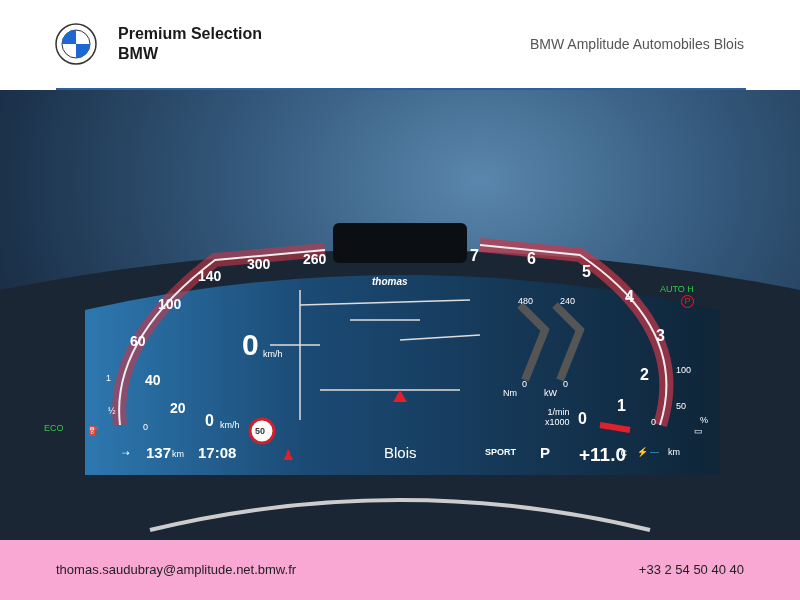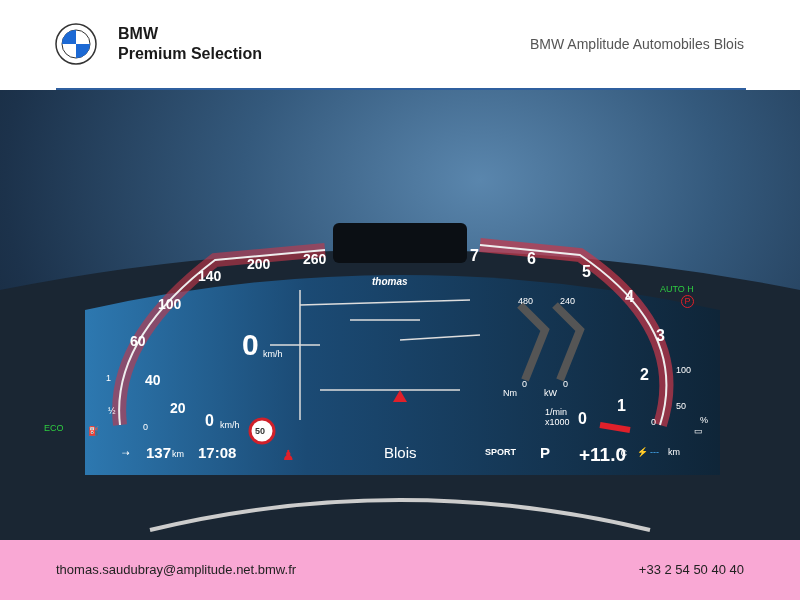--- a/index.html
+++ b/index.html
@@ -8,35 +8,35 @@
   .logo { position:absolute; left:55px; top:23px; width:42px; height:42px; }
   .brand { position:absolute; left:118px; top:24px; font-weight:bold; font-size:16px; line-height:20px; color:#1a1a1a; }
   .dealer { position:absolute; right:56px; top:36px; font-size:14px; color:#555; }
   .divider { position:absolute; left:56px; top:88px; width:690px; height:2px; background:#2f5f9e; }
   .photo { position:absolute; left:0; top:90px; width:800px; height:450px; overflow:hidden;
     background: radial-gradient(ellipse at 60% 20%, #5a86ad 0%, #34597c 35%, #1c324b 70%, #101c2b 100%); }
   .footer { position:absolute; left:0; top:540px; width:800px; height:60px; background:#f9a8d4; }
   .email { position:absolute; left:56px; top:22px; font-size:13px; color:#222; }
   .phone { position:absolute; right:56px; top:22px; font-size:13px; color:#222; }
   .cl { position:absolute; color:#fff; font-weight:bold; font-family:"Liberation Sans", sans-serif; }
-  .small { font-size:9px; font-weight:normal; }
+  .small { font-size:9px; font-weight:normal;text-align:right; }
 </style>
 </head>
 <body>
 
 <div class="header">
   <svg class="logo" viewBox="0 0 42 42">
     <circle cx="21" cy="21" r="20" fill="#fff" stroke="#333" stroke-width="1.5"></circle>
     <circle cx="21" cy="21" r="14" fill="#fff" stroke="#333" stroke-width="1"></circle>
     <path d="M21 21 L21 7 A14 14 0 0 0 7 21 Z" fill="#1c69d4"></path>
     <path d="M21 21 L21 35 A14 14 0 0 0 35 21 Z" fill="#1c69d4"></path>
   </svg>
   <div class="brand">
+    <div>Premium Selection</div>
     <div>BMW</div>
-    <div>Premium Selection</div>
   </div>
   <div class="dealer">BMW Amplitude Automobiles Blois</div>
   <div class="divider"></div>
 </div>
 
 <div class="photo">
   <svg width="800" height="450" viewBox="0 0 800 450" style="position:absolute;left:0;top:0">
     <defs>
       <linearGradient id="scr" x1="0" y1="0" x2="1" y2="0">
         <stop offset="0" stop-color="#2d78b0"></stop>
@@ -58,21 +58,21 @@
     <path d="M555 215 L580 240 L560 290" stroke="#555" stroke-width="8" fill="none"></path>
     <circle cx="262" cy="341" r="12" fill="#fff" stroke="#d0202a" stroke-width="3"></circle>
     <path d="M150 440 Q400 380 650 440" stroke="#ccc" stroke-width="4" fill="none"></path>
   </svg>
 
   <div class="cl" style="left:170px;top:310px;font-size:14px">20</div>
   <div class="cl" style="left:145px;top:282px;font-size:14px">40</div>
   <div class="cl" style="left:130px;top:243px;font-size:14px">60</div>
   <div class="cl" style="left:158px;top:206px;font-size:14px">100</div>
   <div class="cl" style="left:198px;top:178px;font-size:14px">140</div>
-  <div class="cl" style="left:247px;top:166px;font-size:14px">200</div>
+  <div class="cl" style="left:247px;top:166px;font-size:14px">300</div>
   <div class="cl" style="left:303px;top:161px;font-size:14px">260</div>
 
   <div class="cl" style="left:578px;top:320px;font-size:16px">0</div>
   <div class="cl" style="left:617px;top:307px;font-size:16px">1</div>
   <div class="cl" style="left:640px;top:276px;font-size:16px">2</div>
   <div class="cl" style="left:656px;top:237px;font-size:16px">3</div>
   <div class="cl" style="left:625px;top:198px;font-size:16px">4</div>
   <div class="cl" style="left:582px;top:173px;font-size:16px">5</div>
   <div class="cl" style="left:527px;top:160px;font-size:16px">6</div>
   <div class="cl" style="left:470px;top:157px;font-size:16px">7</div>

